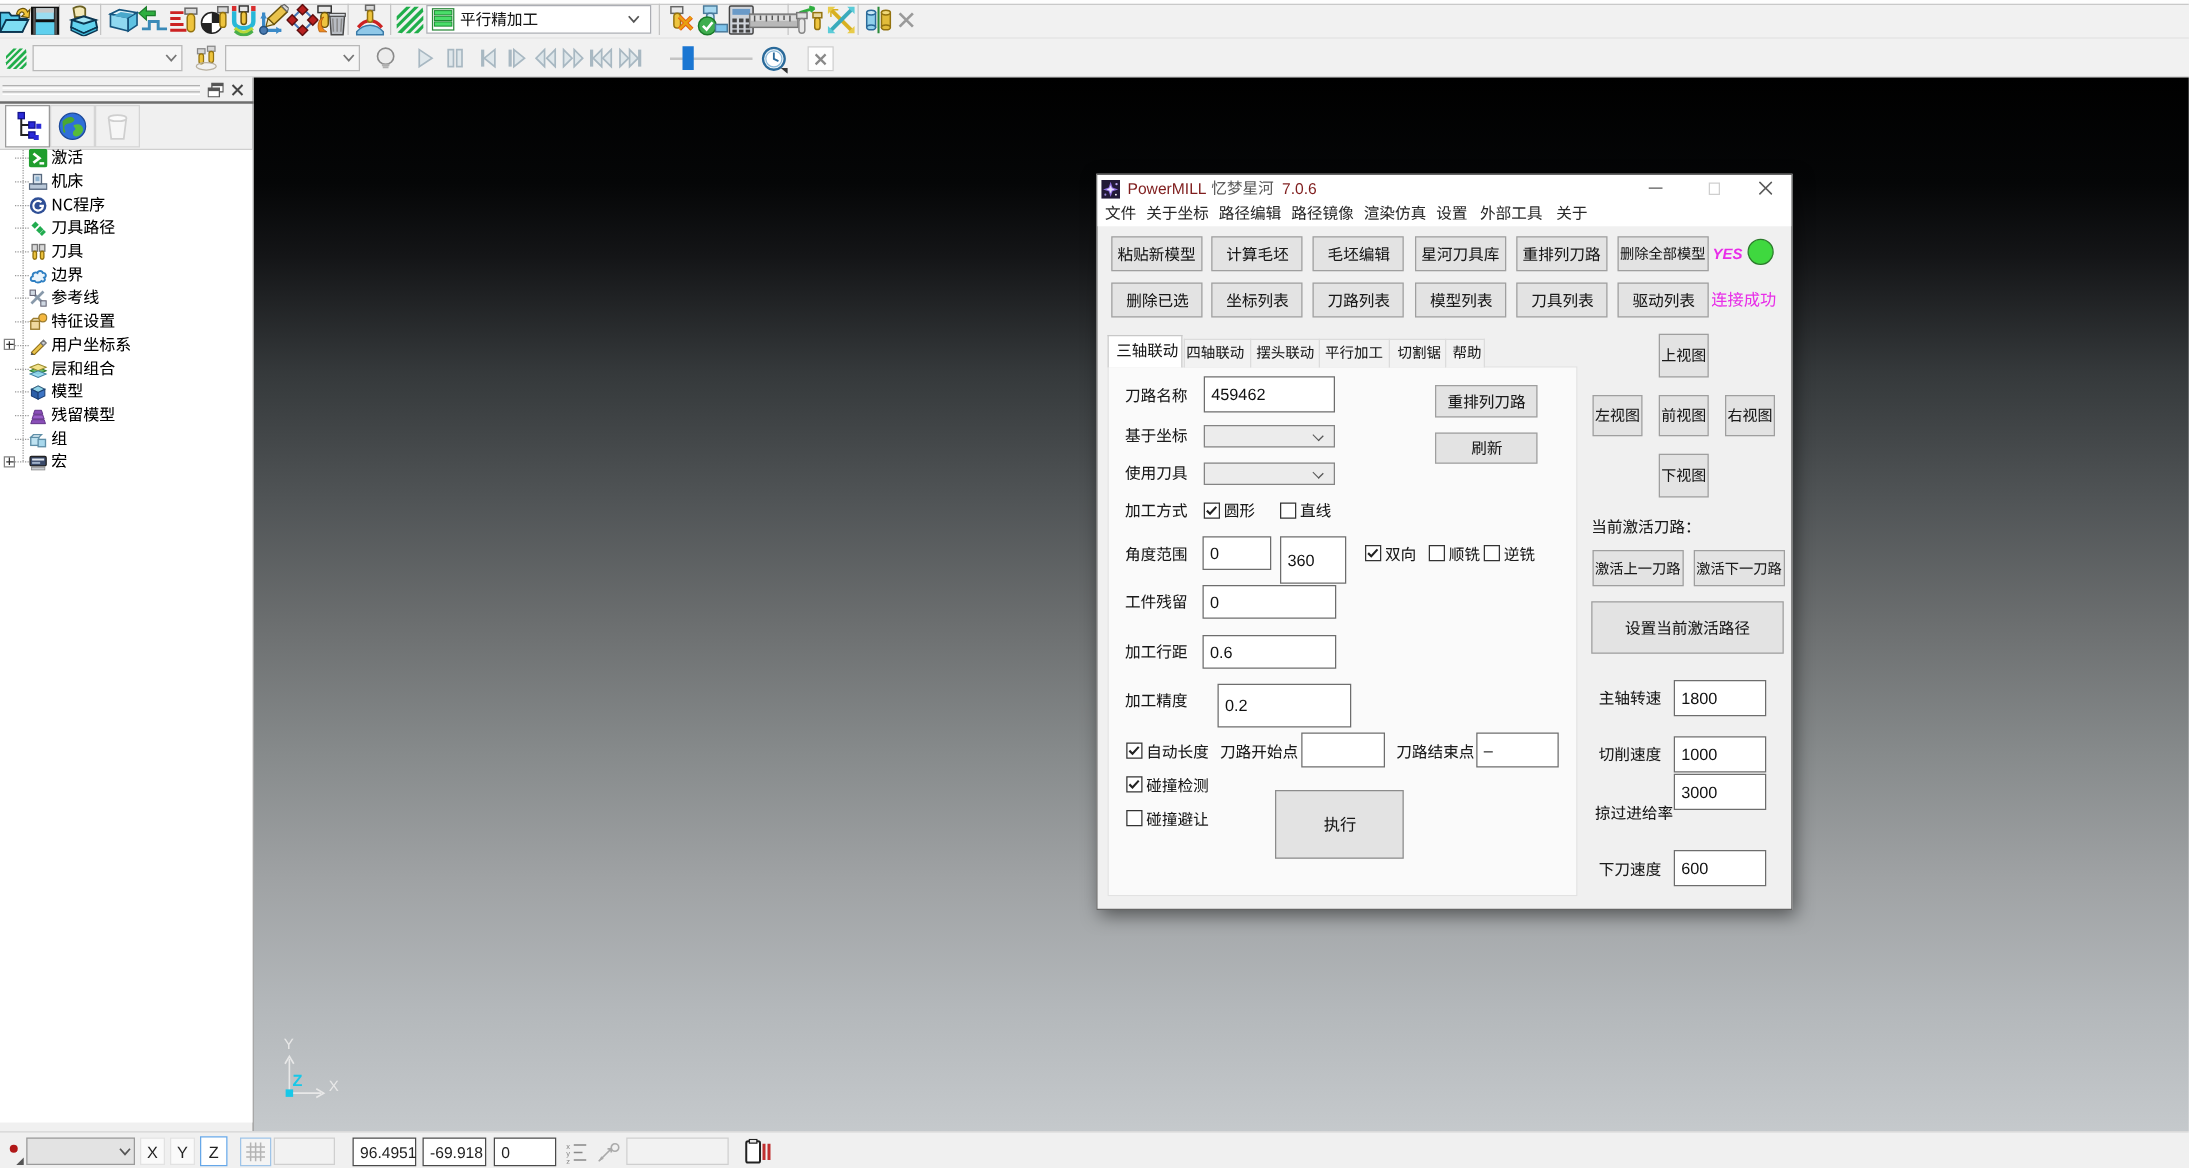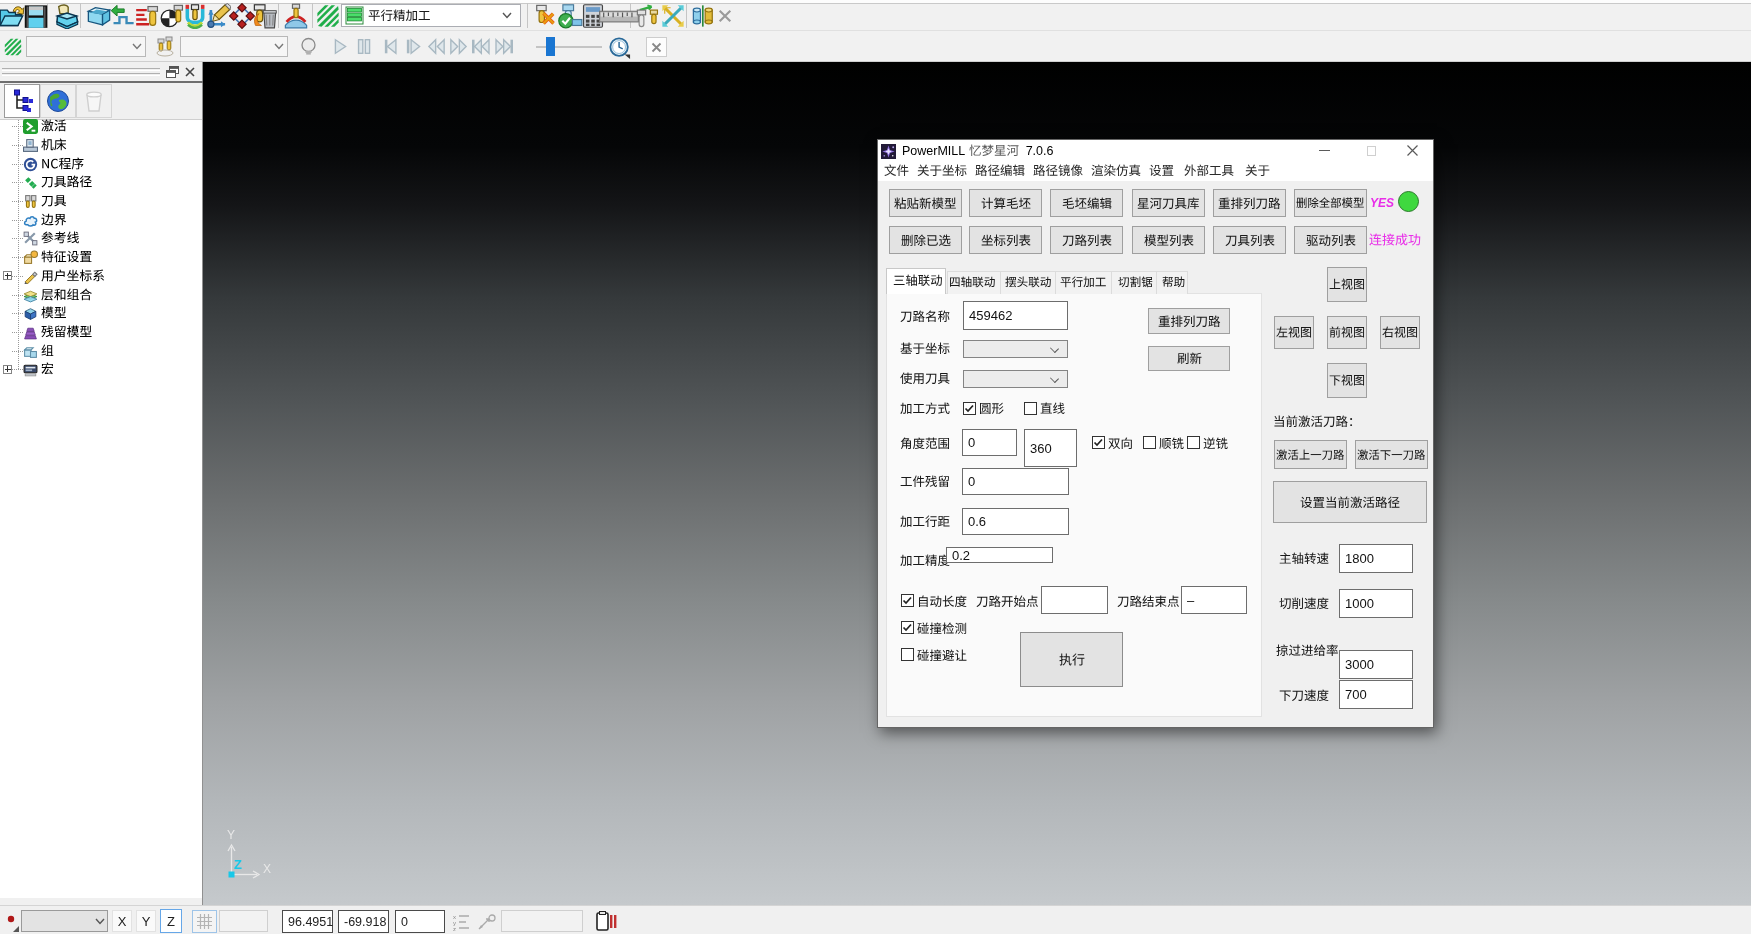--- a/index.html
+++ b/index.html
@@ -679,21 +679,21 @@
 
 <div class="abs" style="left:0;top:0;width:555px;height:41px;background:#fff"></div>
 <svg class="abs" style="left:3px;top:4px" width="15" height="15" viewBox="0 0 16 16">
       <rect width="16" height="16" fill="#221a38"></rect>
       <path d="M8 1.5 L9.6 6.4 L14.5 8 L9.6 9.6 L8 14.5 L6.4 9.6 L1.5 8 L6.4 6.4 Z" fill="#8f6fe0"></path>
       <path d="M8 4.5 L9 7 L11.5 8 L9 9 L8 11.5 L7 9 L4.5 8 L7 7 Z" fill="#e8e0ff"></path>
       <circle cx="13" cy="3.5" r="1" fill="#b9a6ef"></circle>
       <circle cx="3.5" cy="12.5" r="0.9" fill="#9a86d8"></circle>
       <circle cx="12.5" cy="12.5" r="0.8" fill="#fff"></circle>
     </svg>
-<div class="lbl" style="left:24px;top:0;height:21px;font-size:12.5px;color:#000000">PowerMILL&nbsp;<svg class="zt" width="50" height="13" viewBox="0 0 50 13" fill="#5a5a5a">
+<div class="lbl" style="left:24px;top:0;height:21px;font-size:12.5px;color:#7f1d1d">PowerMILL&nbsp;<svg class="zt" width="50" height="13" viewBox="0 0 50 13" fill="#5a5a5a">
         <use href="#z5fc6" transform="translate(0.0,11.0) scale(0.01250)"></use>
         <use href="#z68a6" transform="translate(12.5,11.0) scale(0.01250)"></use>
         <use href="#z661f" transform="translate(25.0,11.0) scale(0.01250)"></use>
         <use href="#z6cb3" transform="translate(37.5,11.0) scale(0.01250)"></use>
       </svg>&nbsp;&nbsp;7.0.6</div>
 <div class="abs" style="left:441px;top:10px;width:11px;height:1.4px;background:#5a5a5a"></div>
 <div class="abs" style="left:489px;top:6px;width:9px;height:10px;border:1px solid #cfcfcf"></div>
 <svg class="abs" style="left:529px;top:5px" width="11" height="11" viewBox="0 0 11 11">
       <path d="M0.5 0.5 L10.5 10.5 M10.5 0.5 L0.5 10.5" stroke="#5a5a5a" stroke-width="1.2"></path>
     </svg>
@@ -1029,21 +1029,21 @@
     </div>
 <div class="inp" style="left:84px;top:368px;width:107px;height:27px">0.6</div>
 <div class="lbl" style="left:22px;top:409px;height:22px">
       <svg class="zt" width="50" height="13" viewBox="0 0 50 13" fill="#1a1a1a">
         <use href="#z52a0" transform="translate(0.0,11.0) scale(0.01250)"></use>
         <use href="#z5de5" transform="translate(12.5,11.0) scale(0.01250)"></use>
         <use href="#z7cbe" transform="translate(25.0,11.0) scale(0.01250)"></use>
         <use href="#z5ea6" transform="translate(37.5,11.0) scale(0.01250)"></use>
       </svg>
     </div>
-<div class="inp" style="left:68px;top:407px;width:107px;height:16px">0.2</div>
+<div class="inp" style="left:96px;top:407px;width:107px;height:35px">0.2</div>
 <div class="ck" style="left:23px;top:454px">
       <svg width="13" height="13" viewBox="0 0 13 13" style="position:absolute;left:-1px;top:-1px">
         <path d="M2.5 6.5 L5 9 L10 3.5" fill="none" stroke="#222" stroke-width="1.7"></path>
       </svg>
     </div>
 <div class="lbl" style="left:39px;top:450px;height:22px">
       <svg class="zt" width="50" height="13" viewBox="0 0 50 13" fill="#1a1a1a">
         <use href="#z81ea" transform="translate(0.0,11.0) scale(0.01250)"></use>
         <use href="#z52a8" transform="translate(12.5,11.0) scale(0.01250)"></use>
         <use href="#z957f" transform="translate(25.0,11.0) scale(0.01250)"></use>
@@ -1212,30 +1212,30 @@
 <div class="inp" style="left:461px;top:449px;width:74px;height:29px">1000</div>
 <div class="lbl" style="left:398px;top:499px;height:22px">
       <svg class="zt" width="63" height="13" viewBox="0 0 63 13" fill="#1a1a1a">
         <use href="#z63a0" transform="translate(0.0,11.0) scale(0.01250)"></use>
         <use href="#z8fc7" transform="translate(12.5,11.0) scale(0.01250)"></use>
         <use href="#z8fdb" transform="translate(25.0,11.0) scale(0.01250)"></use>
         <use href="#z7ed9" transform="translate(37.5,11.0) scale(0.01250)"></use>
         <use href="#z7387" transform="translate(50.0,11.0) scale(0.01250)"></use>
       </svg>
     </div>
-<div class="inp" style="left:461px;top:510px;width:74px;height:29px">3000</div>
+<div class="inp" style="left:461px;top:479px;width:74px;height:29px">3000</div>
 <div class="lbl" style="left:401px;top:544px;height:22px">
       <svg class="zt" width="50" height="13" viewBox="0 0 50 13" fill="#1a1a1a">
         <use href="#z4e0b" transform="translate(0.0,11.0) scale(0.01250)"></use>
         <use href="#z5200" transform="translate(12.5,11.0) scale(0.01250)"></use>
         <use href="#z901f" transform="translate(25.0,11.0) scale(0.01250)"></use>
         <use href="#z5ea6" transform="translate(37.5,11.0) scale(0.01250)"></use>
       </svg>
     </div>
-<div class="inp" style="left:461px;top:540px;width:74px;height:29px">700</div>
+<div class="inp" style="left:461px;top:540px;width:74px;height:29px">600</div>
 </div>
 
 <div class="abs" style="left:0;top:905px;width:1751px;height:29px;background:#f0f0f0;border-top:1px solid #d4d4d4">
 <svg class="abs" style="left:4px;top:6px" width="20" height="22" viewBox="0 0 20 22">
       <circle cx="7" cy="7" r="3.2" fill="#b01818"></circle>
       <path d="M9 20 L15 20 L15 14 Z" fill="#555"></path>
     </svg>
     <div class="abs" style="left:21px;top:4px;width:87px;height:22px;background:#e3e3e3;border:1px solid #9a9a9a"></div>
     <svg class="abs" style="left:95px;top:12px" width="10" height="7" viewBox="0 0 10 7">
       <path d="M1 1 L5 5.5 L9 1" fill="none" stroke="#555" stroke-width="1.4"></path>

